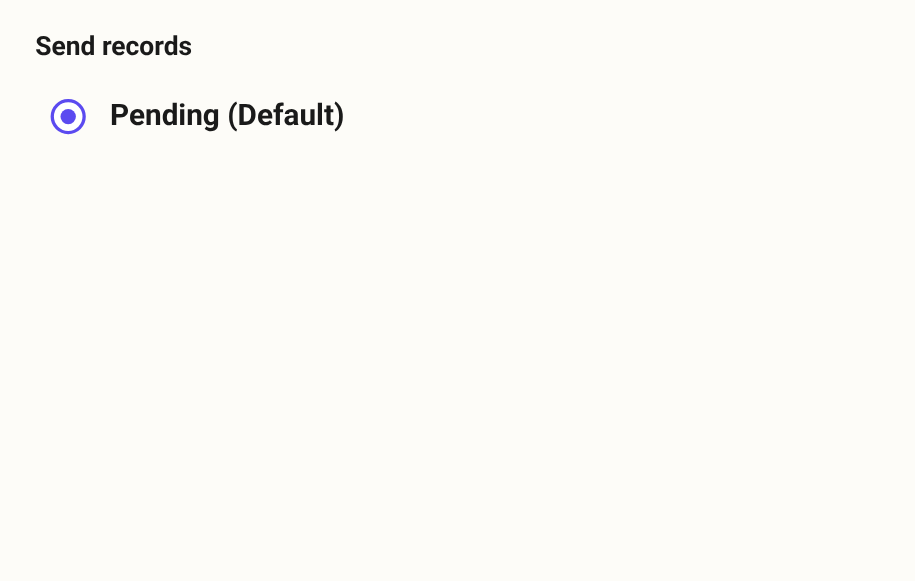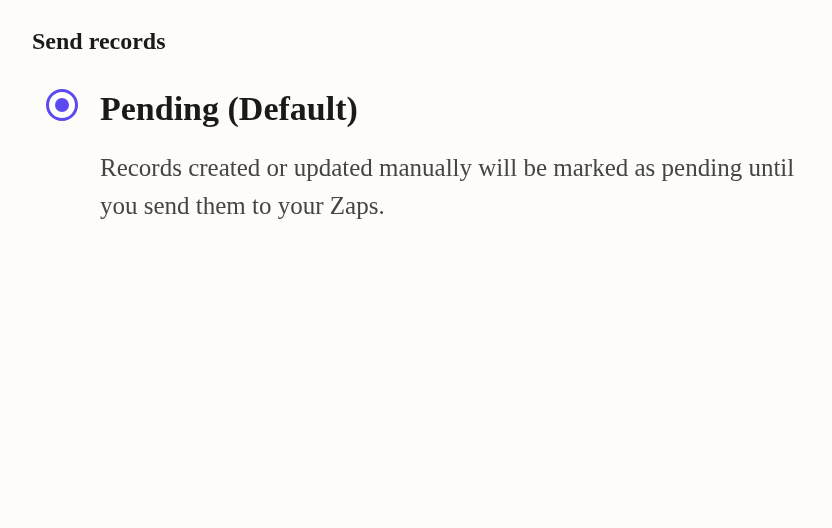--- a/index.html
+++ b/index.html
@@ -1,19 +1,18 @@
 <!DOCTYPE html>
 <html><head>
   <meta charset="utf-8">
   <style>
     * {
       margin: 0;
       padding: 0;
       box-sizing: border-box;
-      font-family: Liberation Serif, serif;
     }
     body {
       font-family: -apple-system, BlinkMacSystemFont, "Segoe UI", Roboto, Helvetica, Arial, sans-serif;
       background: #fdfcf8;
       width: 832px;
       height: 528px;
       padding: 28px 32px;
       color: #1a1a1a;
     }
     .section-title {
@@ -56,21 +55,21 @@
       background: #5b4af0;
     }
     .radio.unselected {
       border: 3px solid #8a8a85;
       background: transparent;
     }
     .option-body {
       flex: 1;
     }
     .option-label {
-      font-size: 34px;
+      font-size: 27px;
       font-weight: 700;
       color: #1a1a1a;
       margin-bottom: 18px;
       line-height: 1.3;
     }
     .option-description {
       font-size: 25px;
       font-weight: 400;
       color: #454545;
       line-height: 1.5;
@@ -80,18 +79,17 @@
 <body>
 
 <div class="section-title">Send records</div>
 
 <div class="options">
 
   <div class="option">
     <div class="radio selected"></div>
     <div class="option-body">
       <div class="option-label">Pending (Default)</div>
-      <div class="option-description">Records created or updated manually will be marked as pending until you send them to your Zaps.</div>
     </div>
   </div>
 
 
 </div>
 
 </body></html>

